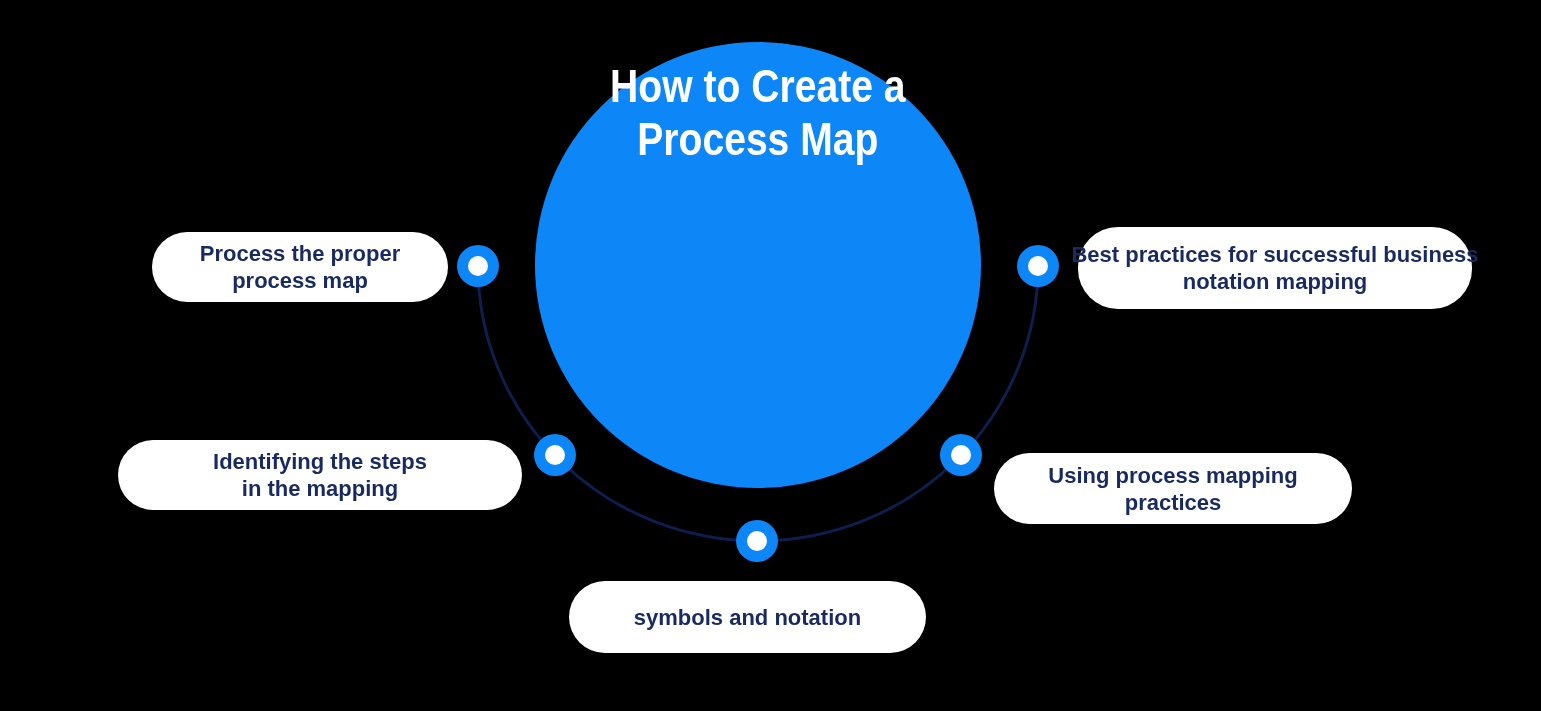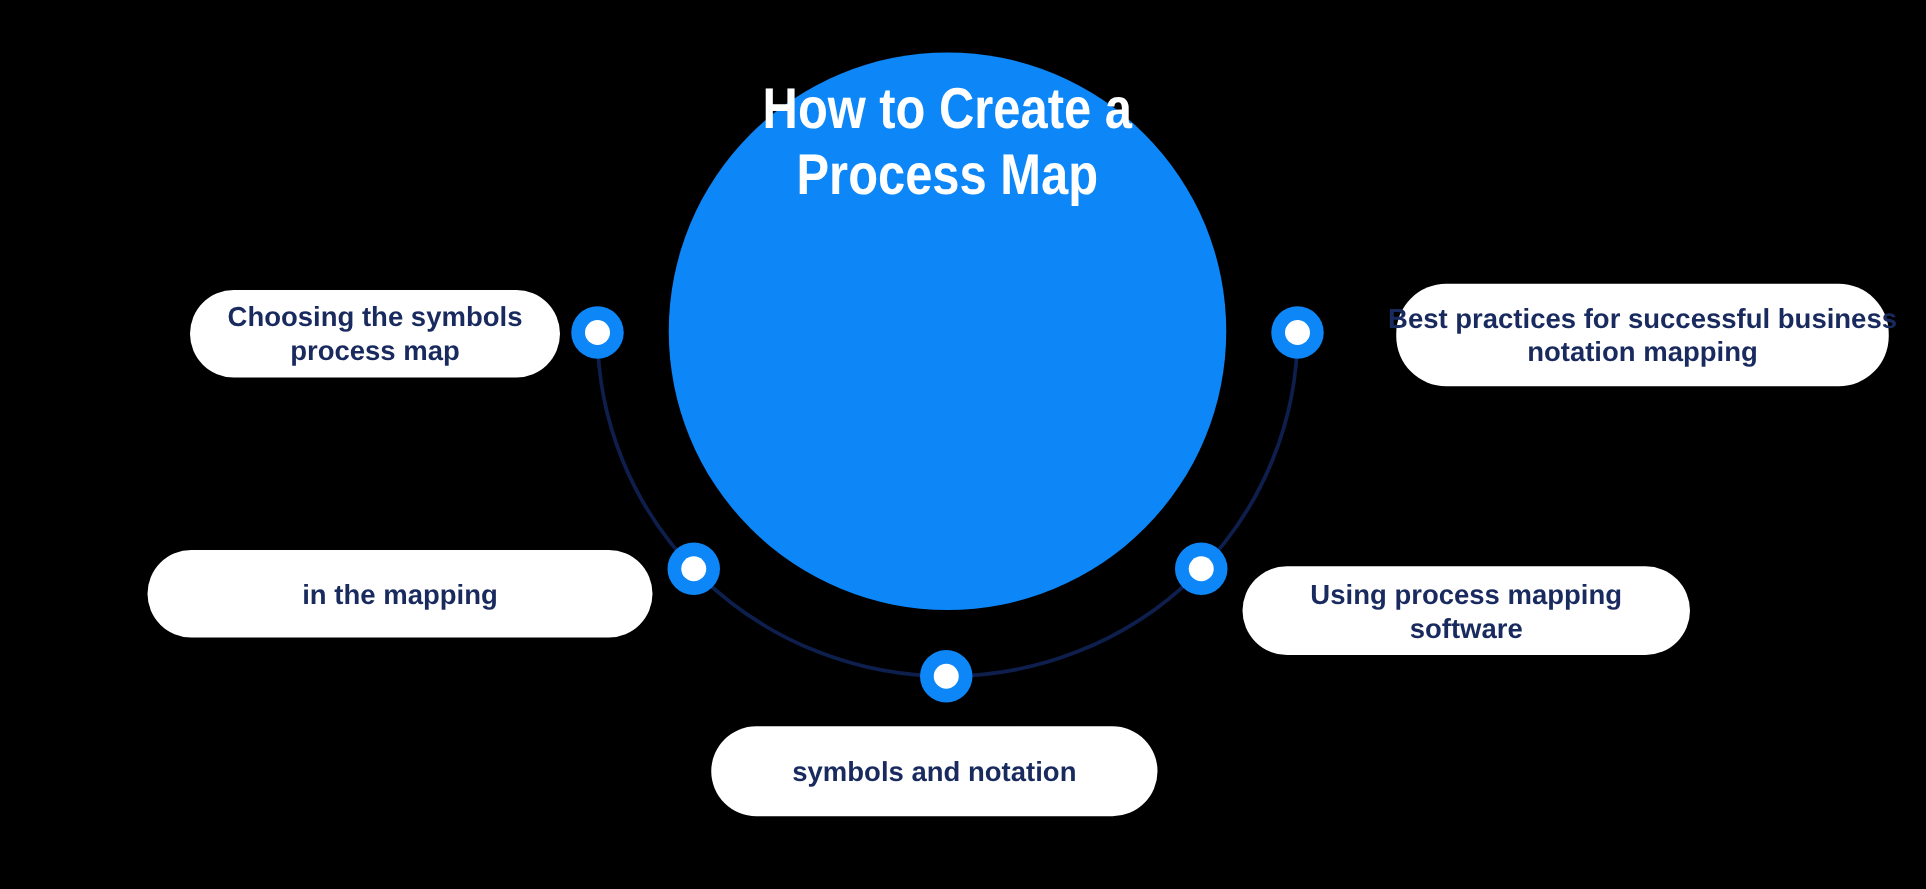--- a/index.html
+++ b/index.html
@@ -88,38 +88,39 @@
   </svg>
 
   <div class="center-circle">
     <div class="center-title">
       <div>How to Create a</div>
       <div>Process Map</div>
     </div>
   </div>
 
   <div class="pill" style="left:152px; top:232px; width:296px; height:70px;">
-    <span>Choosing the symbols</span>
+    <span>Process the proper</span>
     <span>process map</span>
   </div>
 
   <div class="pill" style="left:118px; top:440px; width:404px; height:70px;">
+    <span>Identifying the steps</span>
     <span>in the mapping</span>
   </div>
 
   <div class="pill" style="left:569px; top:581px; width:357px; height:72px;">
     <span>symbols and notation</span>
   </div>
 
   <div class="pill" style="left:994px; top:453px; width:358px; height:71px;">
     <span>Using process mapping</span>
-    <span>software</span>
+    <span>practices</span>
   </div>
 
-  <div class="pill" style="left:1078px; top:227px; width:394px; height:82px;margin-left:39px;">
+  <div class="pill" style="left:1078px; top:227px; width:394px; height:82px;">
     <span>Best practices for successful business</span>
     <span>notation mapping</span>
   </div>
 
   <div class="dot" style="left:457px; top:245px;">
     <div class="dot-inner"></div>
   </div>
   <div class="dot" style="left:534px; top:434px;">
     <div class="dot-inner"></div>
   </div>

